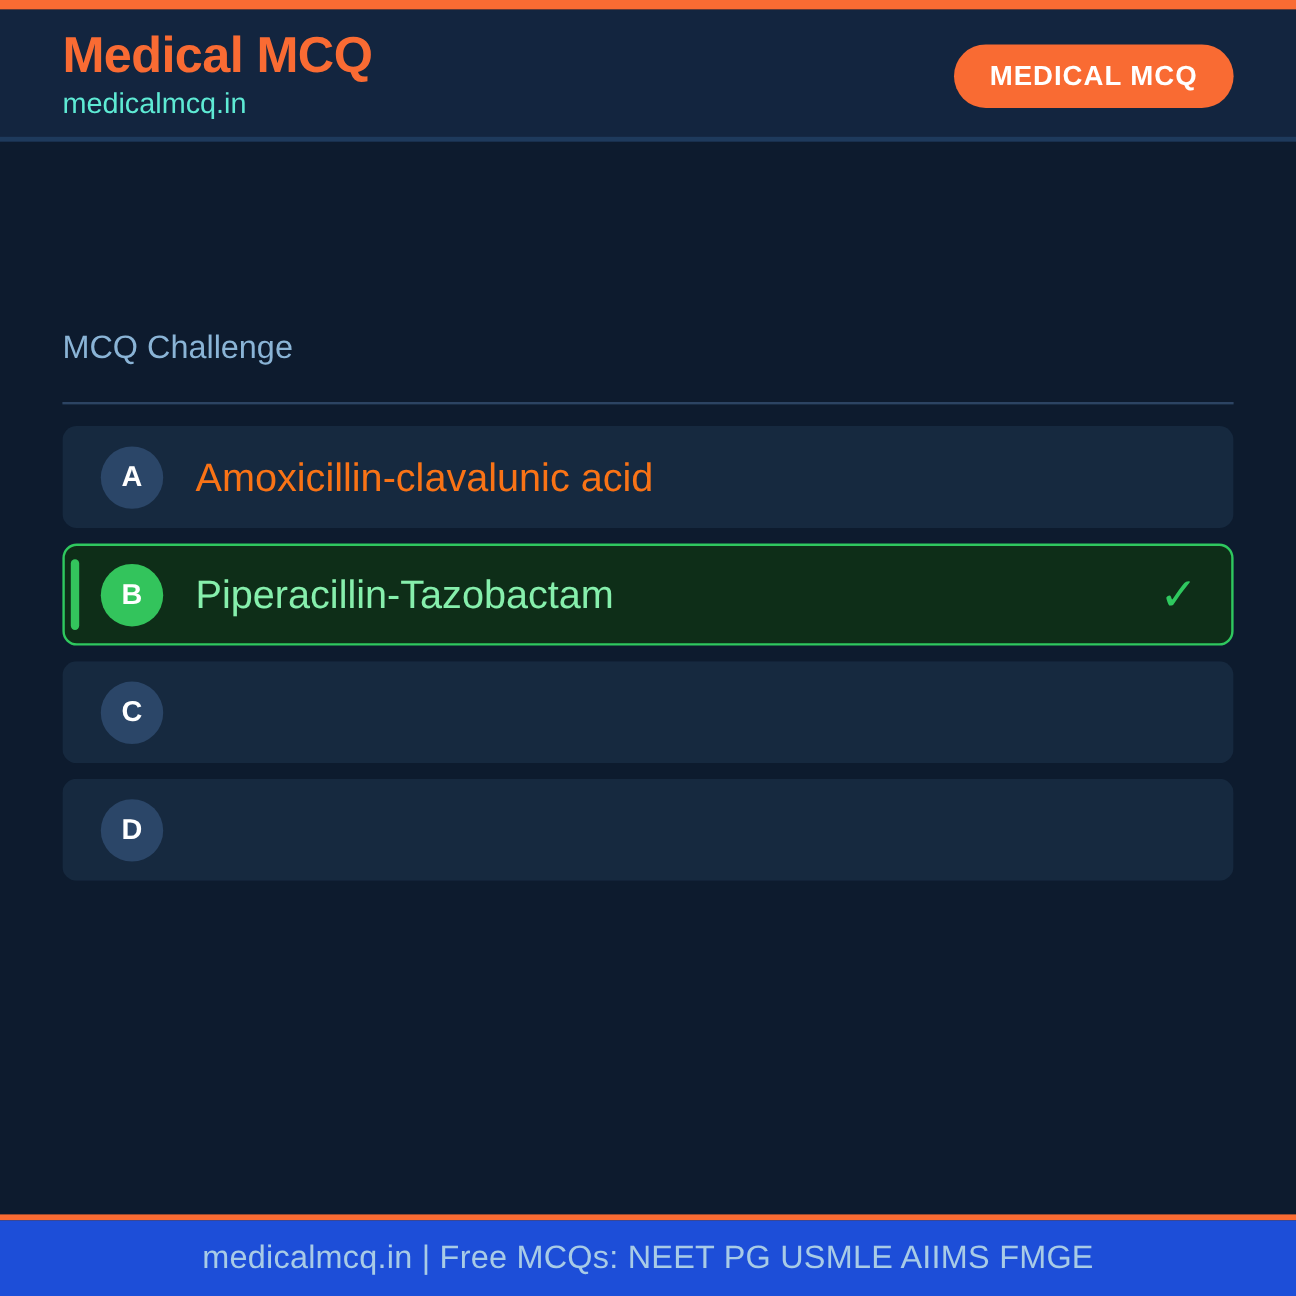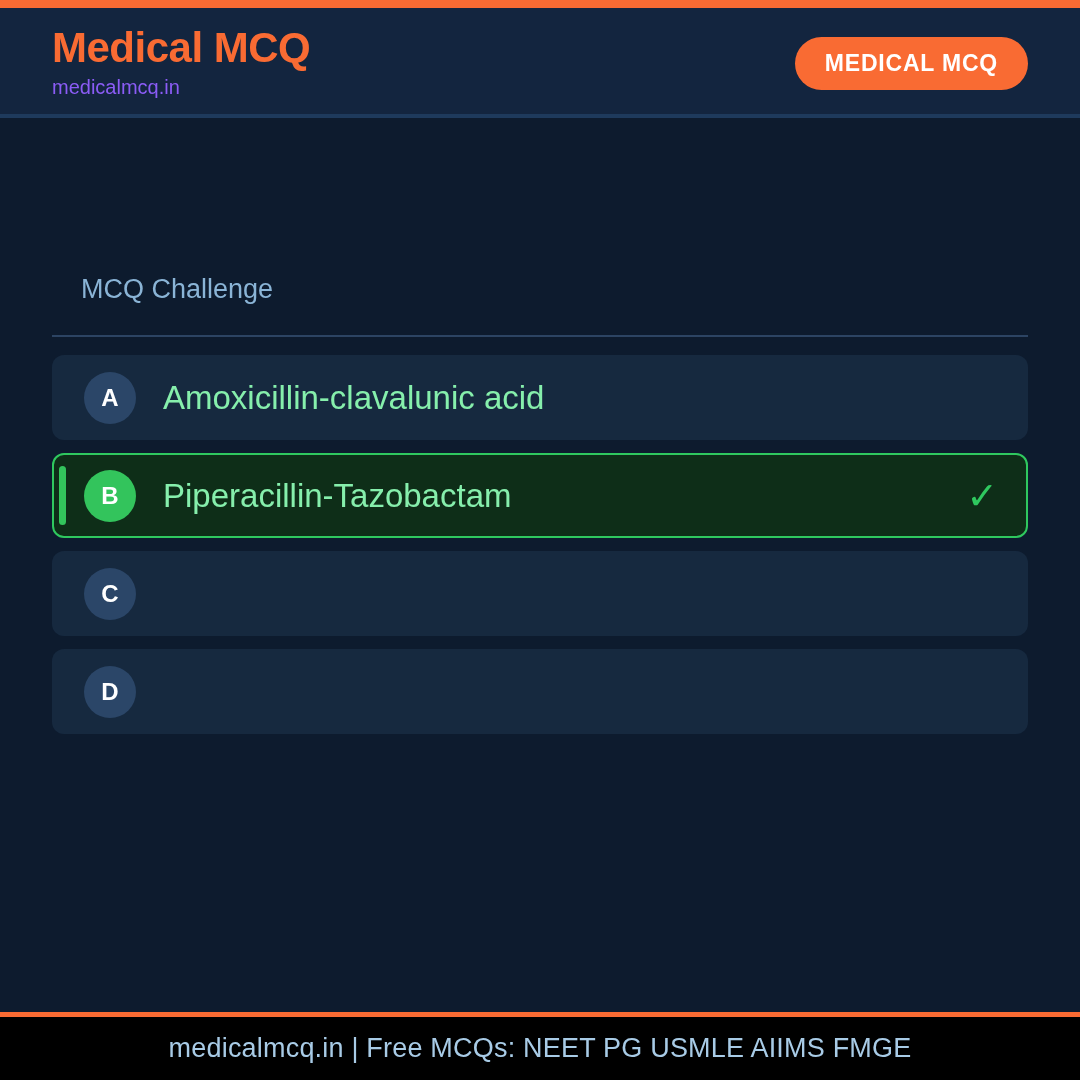--- a/index.html
+++ b/index.html
@@ -33,21 +33,21 @@
     padding:0 52px;
     position:relative;
   }
   .brand { display:flex; flex-direction:column; justify-content:center; }
   .brand-title {
     font-size:42px; font-weight:bold;
     color:#f96b33; line-height:1.05;
     letter-spacing:-0.5px;
   }
   .brand-sub {
-    font-size:20px; color:#8b5cf6;
+    font-size:24px; color:#5eead4;
     line-height:1.3; margin-top:3px;
   }
   .header-badge {
     background:#f96b33; color:#ffffff;
     font-size:23px; font-weight:bold;
     letter-spacing:0.8px;
     padding:13px 30px; border-radius:30px;
     white-space:nowrap;
   }
   .header-rule {
@@ -57,21 +57,21 @@
 
   
   .main {
     flex:1 1 auto;
     padding:0 52px;
     display:flex; flex-direction:column;
     position:relative;
   }
   .eyebrow {
     font-size:27px; color:#8ab4d6;
-    margin-top:155px; line-height:1.2;margin-left:29px;
+    margin-top:155px; line-height:1.2;
   }
   .question {
     font-size:45px; font-weight:bold;
     color:#ffffff; line-height:1.16;
     margin-top:14px;
     letter-spacing:-0.3px;
     max-width:975px;
   }
   .q-rule {
     height:2px; background:#2c4straight;
@@ -93,21 +93,21 @@
   .option .badge {
     width:52px; height:52px; flex:none;
     border-radius:50%;
     background:#2b4668;
     color:#ffffff;
     font-size:24px; font-weight:bold;
     display:flex; align-items:center; justify-content:center;
   }
   .option .otext {
     margin-left:27px;
-    font-size:33px; color:#86efac;
+    font-size:33px; color:#f97316;
     line-height:1.2;
     white-space:nowrap;
   }
   .option .check {
     margin-left:auto;
     font-size:38px; color:#2fc85f;
     line-height:1; visibility:hidden;
   }
 
   .option.correct {
@@ -123,21 +123,21 @@
     width:7px; border-radius:4px;
     background:#33c45c;
     display:none;
   }
   .option.correct .accent { display:block; }
 
   
   .footer-rule { height:5px; background:#f96b33; flex:none; }
   .footer {
     height:63px; flex:none;
-    background:#000000;
+    background:#1d4ed8;
     display:flex; align-items:center; justify-content:center;
     gap:0px;
   }
   .footer-text {
     font-size:27px; color:#a8cbe6;
     letter-spacing:0.2px; white-space:nowrap;
   }
 </style>
 </head>
 <body>

